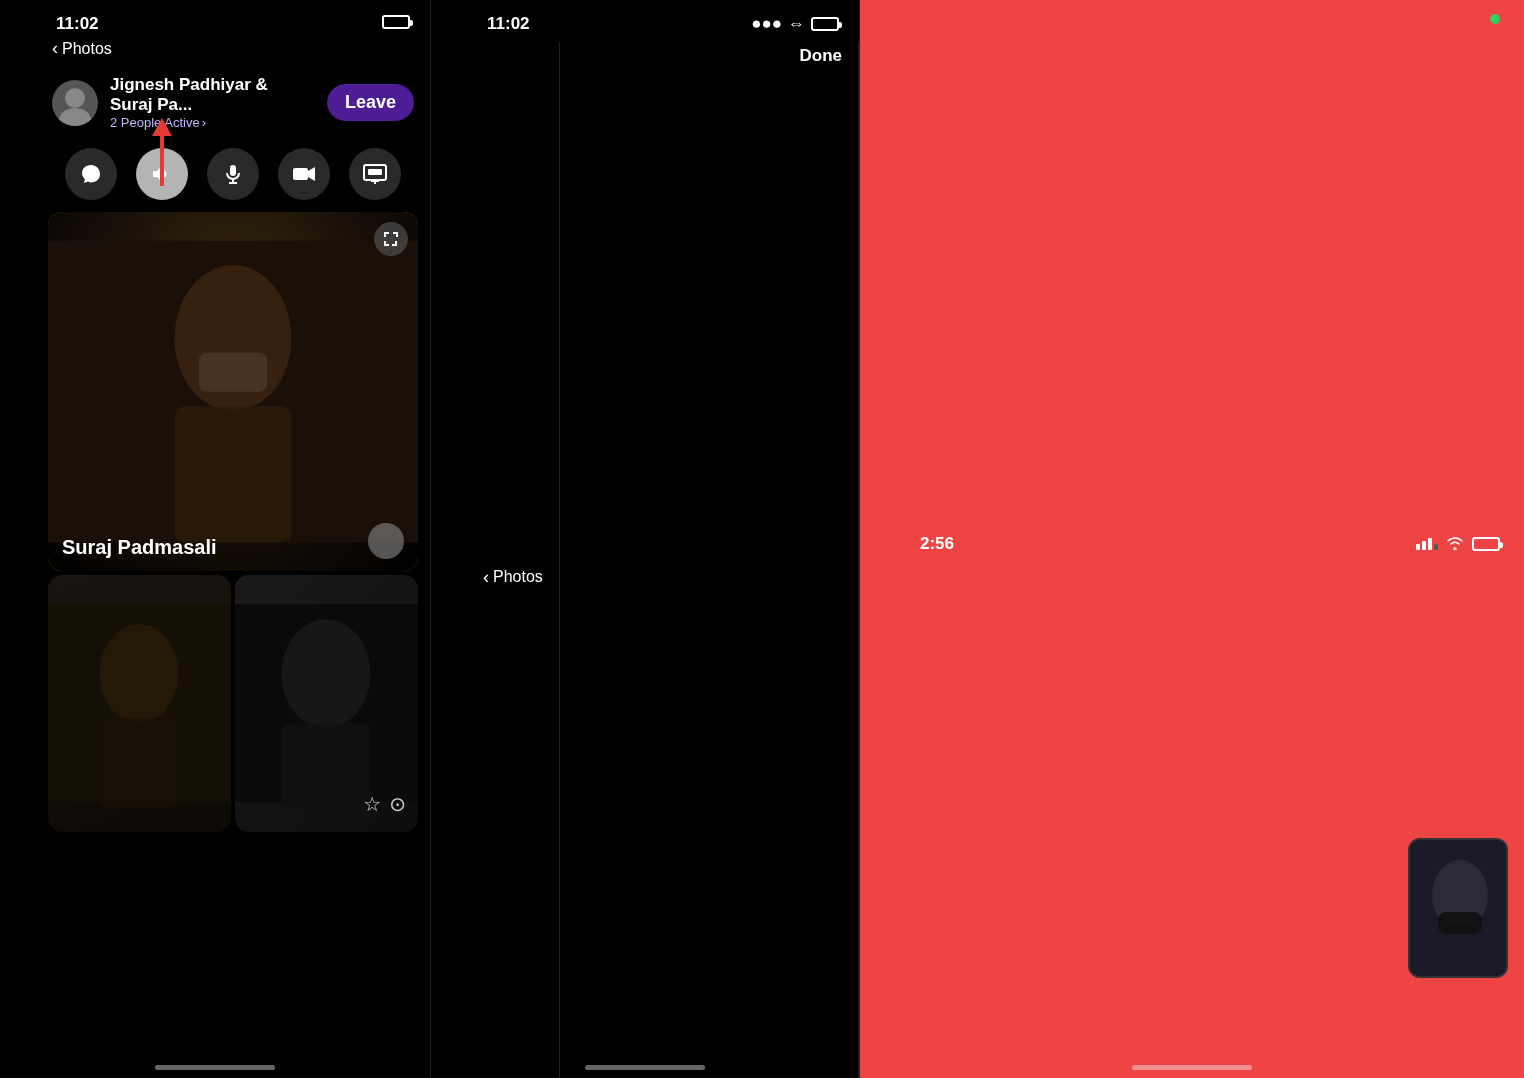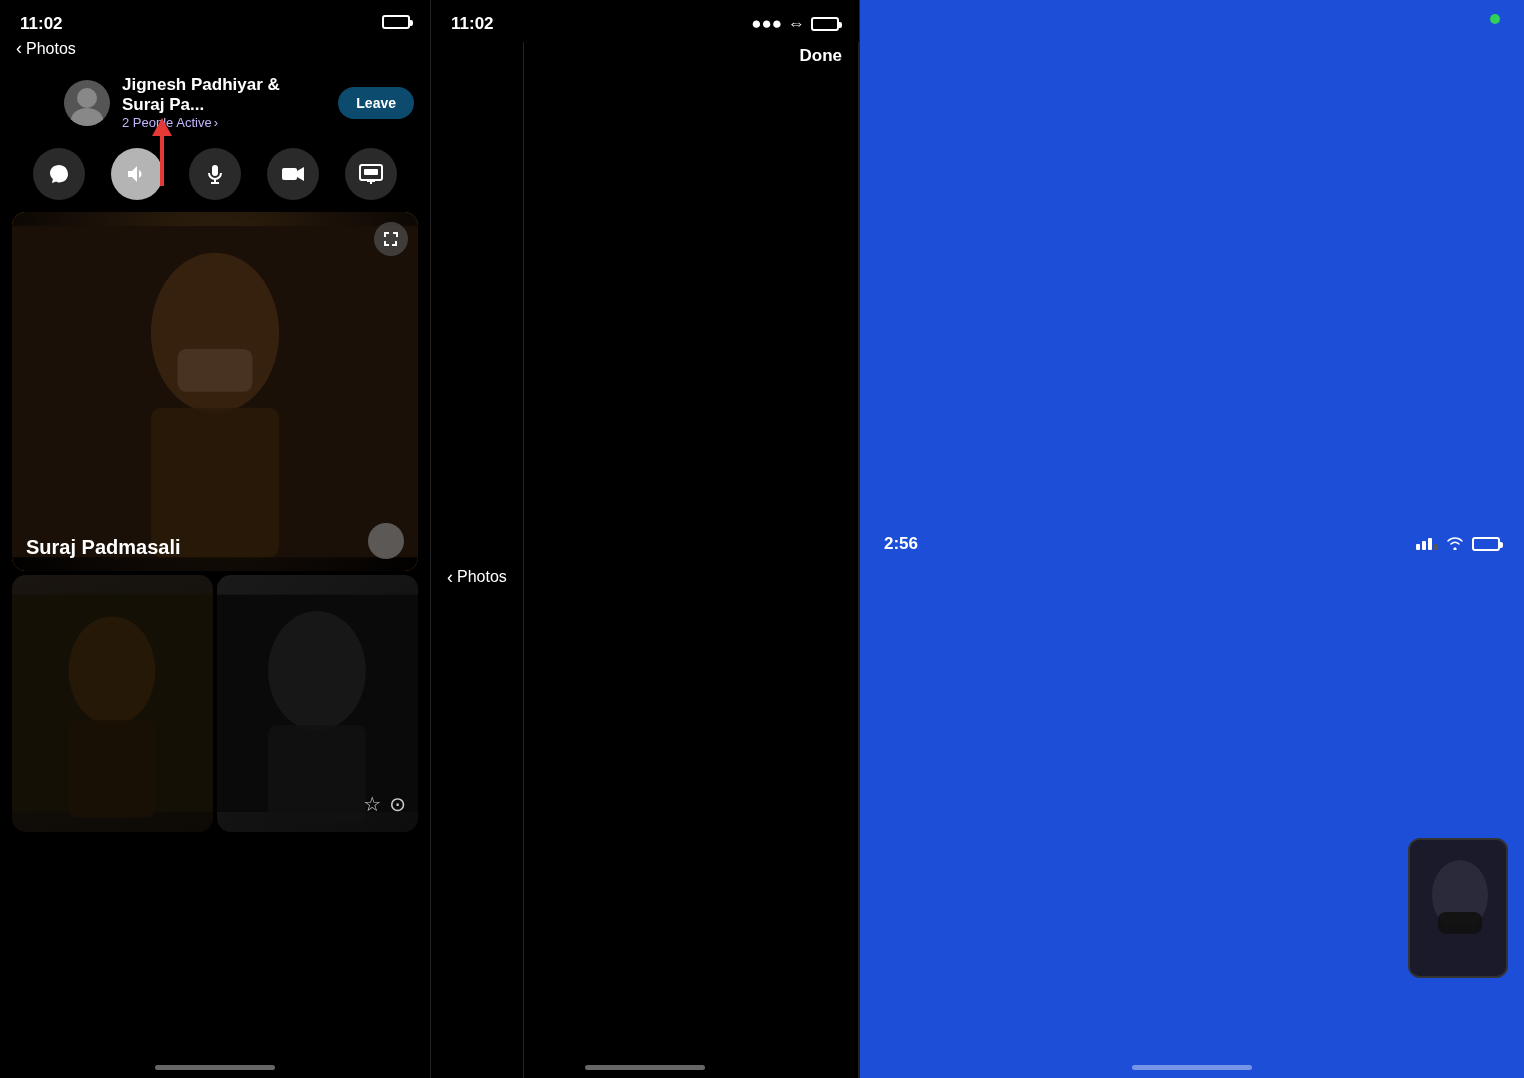--- a/index.html
+++ b/index.html
@@ -11,20 +11,21 @@
       flex-direction: row;
       font-family: -apple-system, 'Helvetica Neue', sans-serif;
       overflow: hidden;
     }
 
     
     .phone {
       position: relative;
       overflow: hidden;
       background: #000;
+      padding-left: 36px;
     }
 
     
     .phone1 {
       width: 430px;
       height: 1078px;
       background: #000;
     }
 
     .phone1 .status-bar {
@@ -49,40 +50,39 @@
       padding: 0 16px 8px;
       display: flex; align-items: center; gap: 4px;
     }
     .back-arrow { font-size: 18px; }
 
     .call-header {
       display: flex;
       align-items: center;
       padding: 8px 16px 8px;
       gap: 12px;
-      margin-left: 48px;
     }
     .avatar-circle {
       width: 46px; height: 46px;
       border-radius: 50%;
       background: #555;
       display: flex; align-items: center; justify-content: center;
       overflow: hidden;
       flex-shrink: 0;
     }
     .call-info { flex: 1; }
     .call-name { color: #fff; font-size: 17px; font-weight: 600; }
     .call-status { color: #c4b5fd; font-size: 13px; display: flex; align-items: center; gap: 2px; }
     .leave-btn {
-      background: #0c4a6e;
+      background: #4c1d95;
       color: #fff;
       border: none;
       border-radius: 20px;
       padding: 8px 18px;
-      font-size: 14px;
+      font-size: 18px;
       font-weight: 600;
       cursor: pointer;
     }
 
     .controls-row {
       display: flex;
       justify-content: space-around;
       align-items: center;
       padding: 10px 20px 12px;
     }
@@ -215,21 +215,21 @@
       font-weight: 600;
       cursor: pointer;
       padding: 4px 16px 0 0;
       text-align: right;
     }
 
     
     .phone3 {
       flex: 1;
       height: 1078px;
-      background: #1d4ed8;
+      background: #ef4444;
     }
 
     .phone3 .status-bar {
       display: flex;
       justify-content: space-between;
       align-items: center;
       padding: 14px 24px 4px;
       color: #fff;
     }
     .phone3 .status-time { font-size: 17px; font-weight: 600; }

